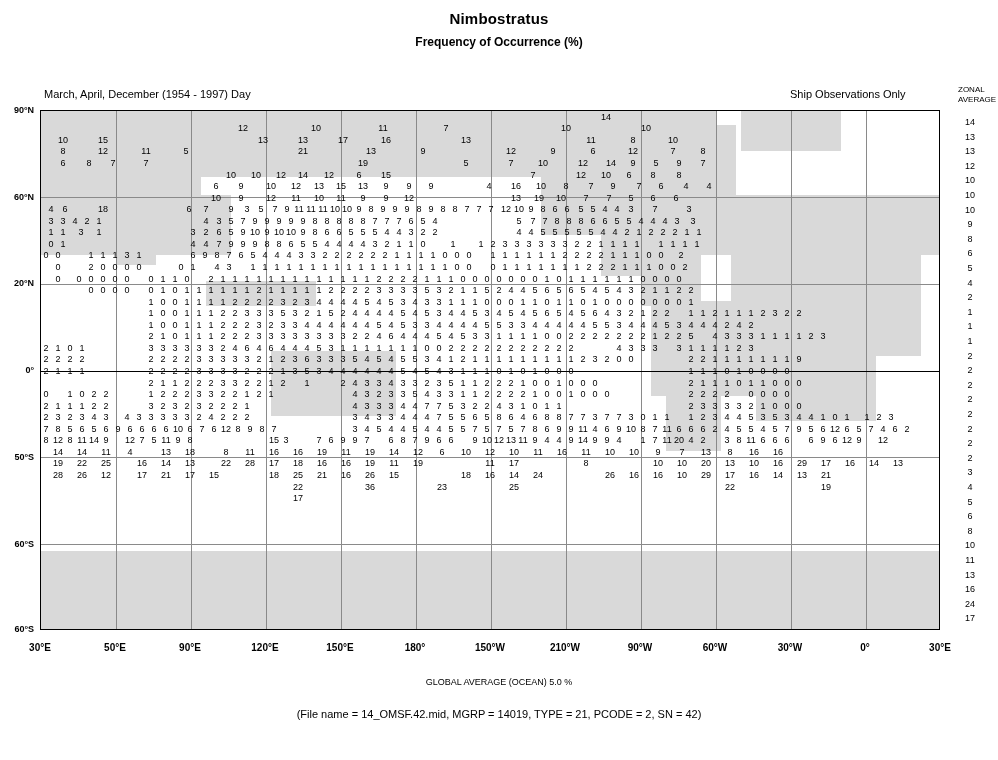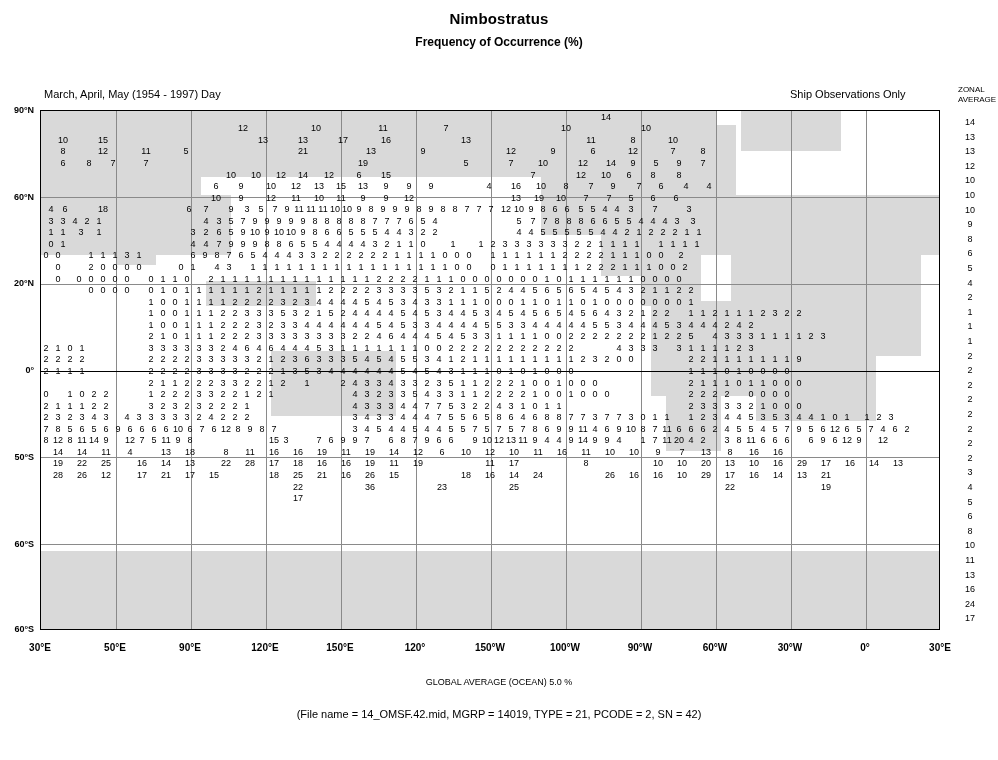--- a/index.html
+++ b/index.html
@@ -52,21 +52,21 @@
 
   .globavg{position:absolute;top:677px;left:0;width:998px;text-align:center;font-size:9px;}
   .filename{position:absolute;top:708px;left:0;width:998px;text-align:center;font-size:11px;}
 </style>
 </head>
 <body>
 
 <div class="title">Nimbostratus</div>
 <div class="subtitle">Frequency of Occurrence (%)</div>
 
-<div class="hdr-left">March, April, May (1954 - 1997) Day</div>
+<div class="hdr-left">March, April, December (1954 - 1997) Day</div>
 <div class="hdr-right">Ship Observations Only</div>
 <div class="zonal-hdr">
   <div>ZONAL</div>
   <div>AVERAGE</div>
 </div>
 
 <div id="map">
 
   <div class="land" style="left:0;top:0;width:675px;height:28px;"></div>
   <div class="land" style="left:0;top:26px;width:160px;height:58px;"></div>
@@ -150,23 +150,23 @@
 <div class="ylab" style="left:0;top:365px;">0°</div>
 <div class="ylab" style="left:0;top:452px;">50°S</div>
 <div class="ylab" style="left:0;top:539px;">60°S</div>
 <div class="ylab" style="left:0;top:624px;">60°S</div>
 
 <div class="xlab" style="left:10px;">30°E</div>
 <div class="xlab" style="left:85px;">50°E</div>
 <div class="xlab" style="left:160px;">90°E</div>
 <div class="xlab" style="left:235px;">120°E</div>
 <div class="xlab" style="left:310px;">150°E</div>
-<div class="xlab" style="left:385px;">120°</div>
+<div class="xlab" style="left:385px;">180°</div>
 <div class="xlab" style="left:460px;">150°W</div>
-<div class="xlab" style="left:535px;">100°W</div>
+<div class="xlab" style="left:535px;">210°W</div>
 <div class="xlab" style="left:610px;">90°W</div>
 <div class="xlab" style="left:685px;">60°W</div>
 <div class="xlab" style="left:760px;">30°W</div>
 <div class="xlab" style="left:835px;">0°</div>
 <div class="xlab" style="left:910px;">30°E</div>
 
 <div id="zonal-column">
     <div class="zonal" style="top: 117px;">14</div>
     <div class="zonal" style="top: 131.6px;">13</div>
     <div class="zonal" style="top: 146.2px;">13</div>

